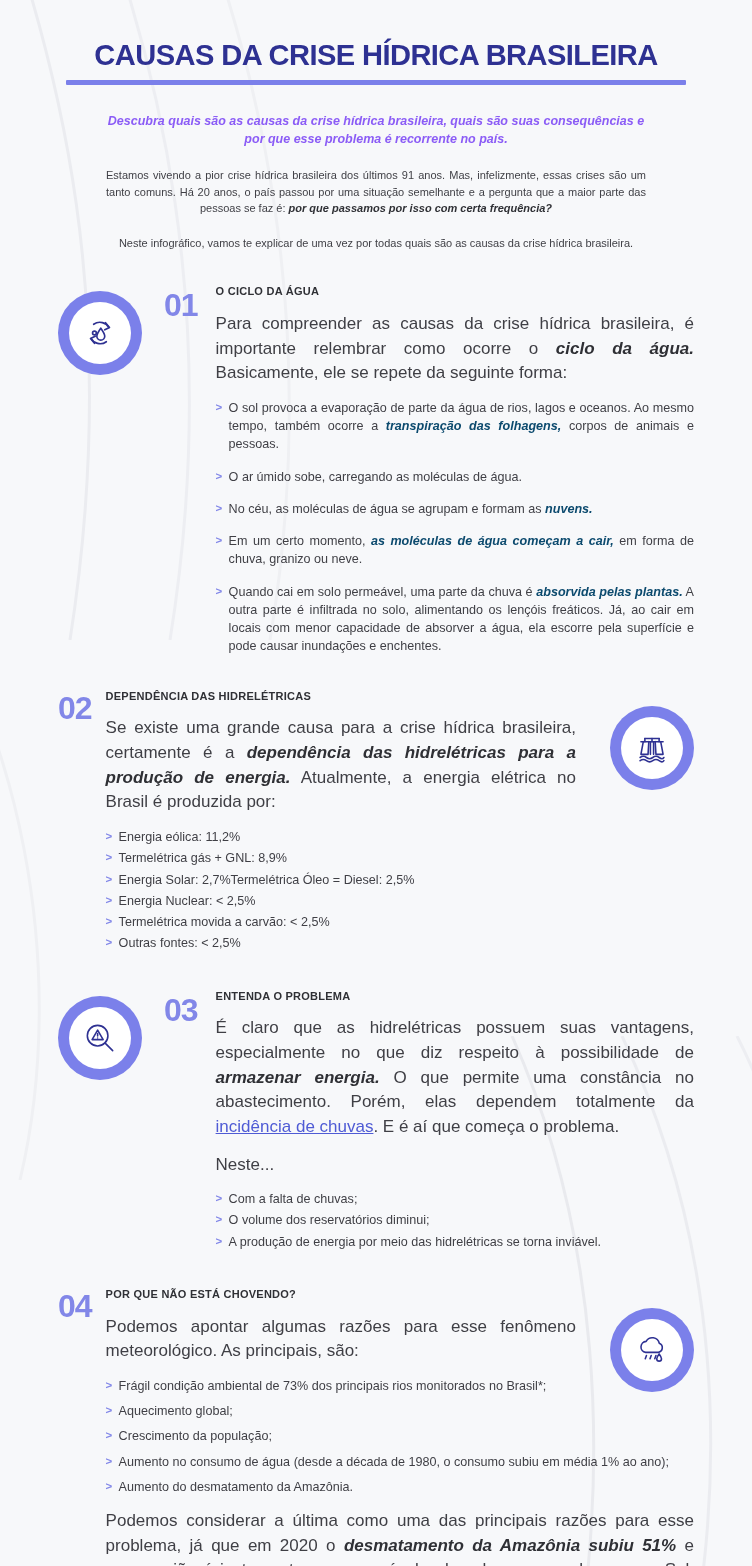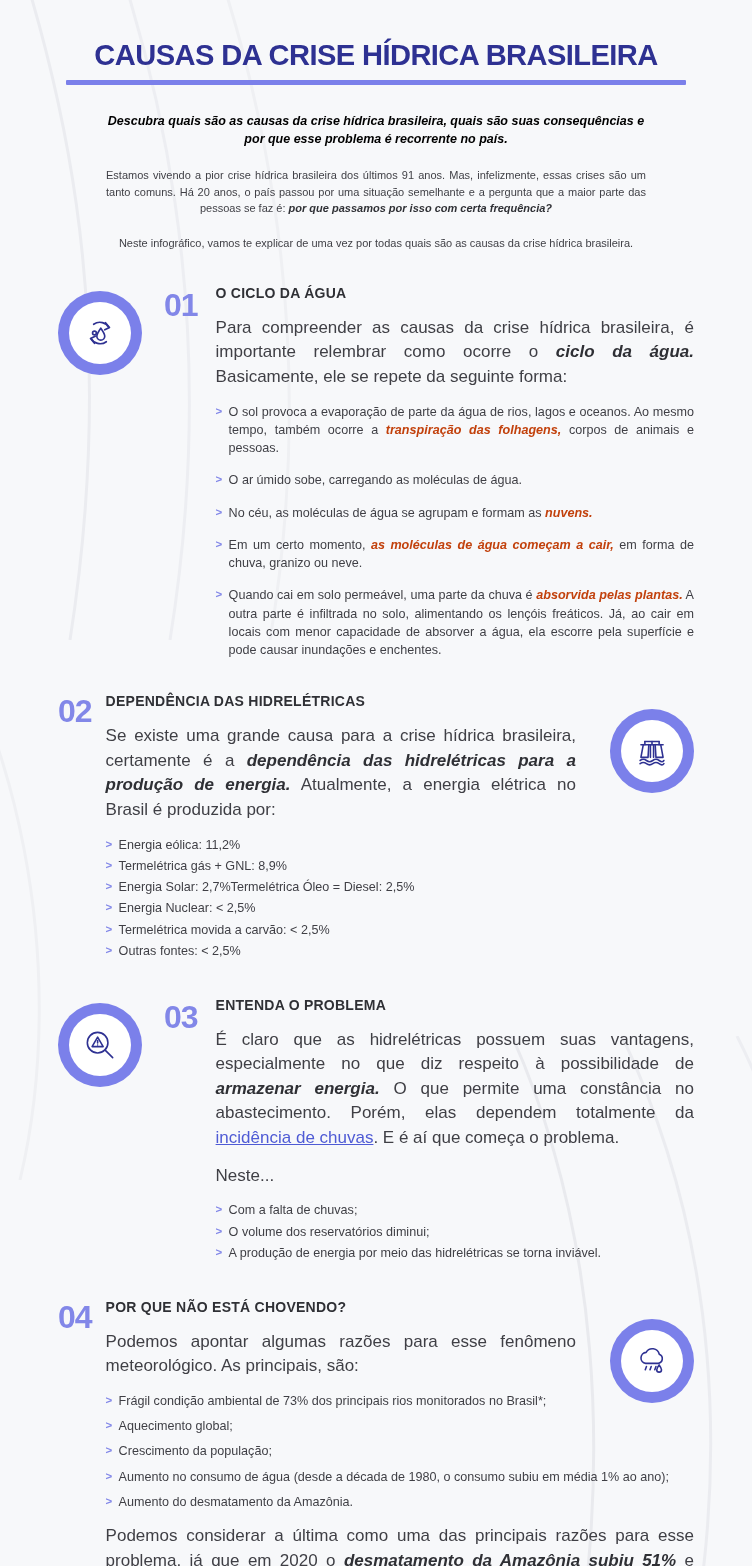--- a/index.html
+++ b/index.html
@@ -42,21 +42,21 @@
   }
 
   
   .intro { padding: 0 48px; }
   .intro-lead {
     margin-top: 27px;
     text-align: center;
     font-size: 12.5px;
     font-weight: 700;
     font-style: italic;
-    color: #000000;
+    color: #8b5cf6;
     line-height: 1.45;
   }
   .intro-p {
     margin-top: 19px;
     text-align: justify;
     text-align-last: center;
     font-size: 11px;
     line-height: 1.48;
     color: #3f3f45;
   }
@@ -86,21 +86,21 @@
     font-weight: 700;
     color: #8287e8;
     letter-spacing: -1px;
     line-height: 1;
     flex: 0 0 auto;
   }
 
   .sec-body { flex: 1 1 auto; min-width: 0; }
 
   .sec-title {
-    font-size: 14px;
+    font-size: 11px;
     font-weight: 700;
     color: #2f3035;
     letter-spacing: 0.25px;
     line-height: 1.25;
     text-transform: uppercase;
   }
 
   .sec-p {
     margin-top: 13px;
     font-size: 17px;
@@ -113,21 +113,21 @@
 
   .bullets { margin-top: 13px; list-style: none; }
   .bullets li {
     position: relative;
     padding-left: 13px;
     font-size: 12.6px;
     line-height: 1.45;
     color: #3f3f45;
     text-align: justify;
   }
-  .bullets li b { font-style: italic; font-weight: 700; color: #c2410c; }
+  .bullets li b { font-style: italic; font-weight: 700; color: #0c4a6e; }
   .bullets li::before {
     content: ">";
     position: absolute;
     left: 0; top: 0;
     color: #8287e8;
     font-weight: 700;
     font-size: 11.5px;
   }
   .bullets.spaced li { margin-bottom: 14px; }
   .bullets.spaced li:last-child { margin-bottom: 0; }

